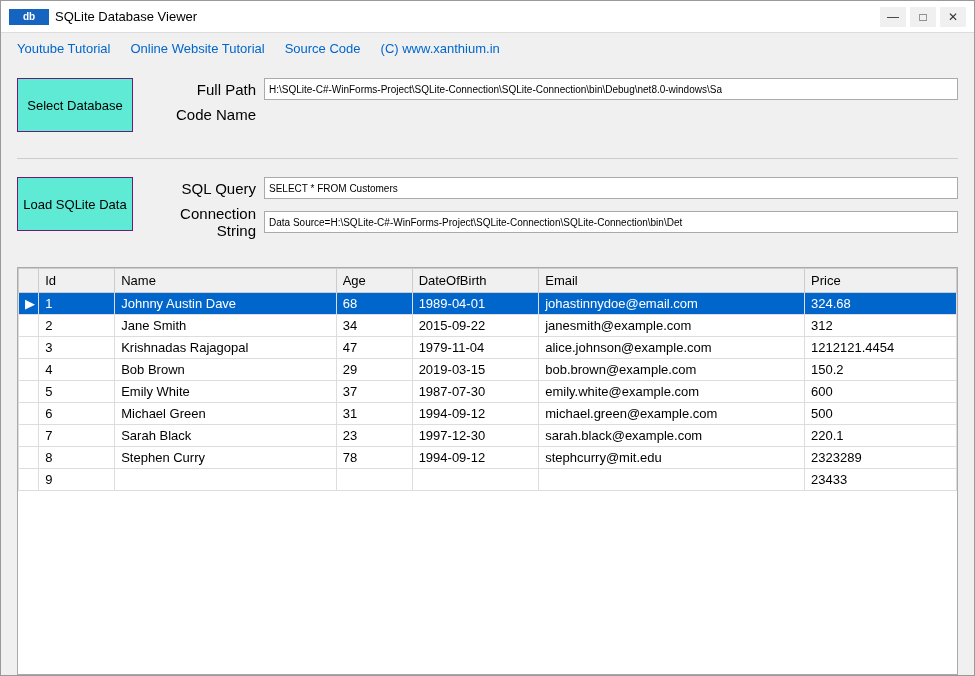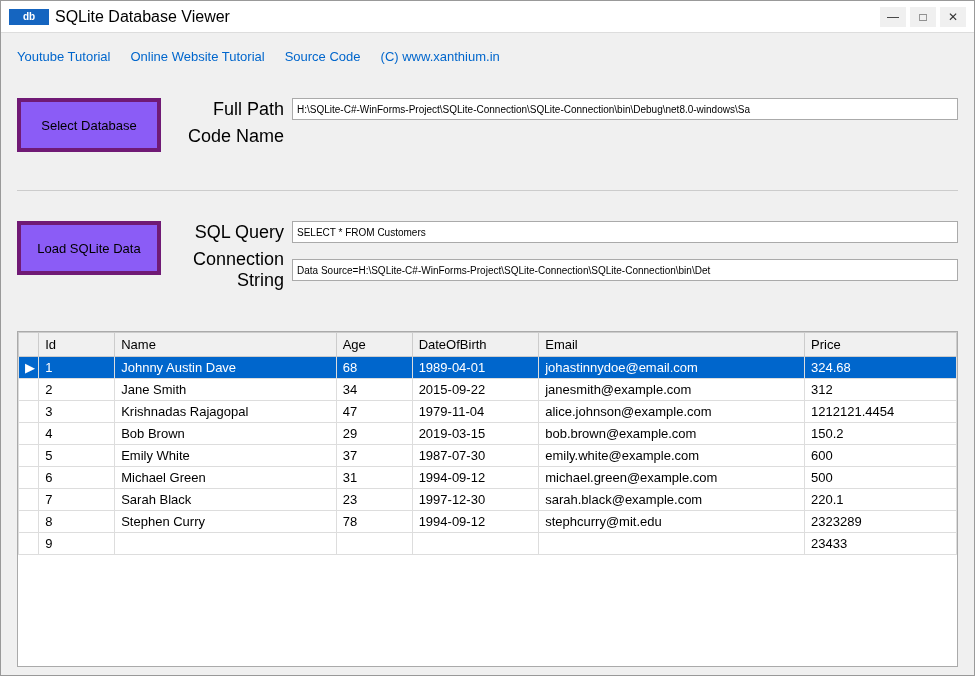--- a/index.html
+++ b/index.html
@@ -36,21 +36,21 @@
       display: inline-block;
       font-size: 10px;
       color: white;
       display: flex;
       align-items: center;
       justify-content: center;
       font-weight: bold;
     }
     .title-bar-text {
       flex: 1;
-      font-size: 16px;
+      font-size: 13px;
       color: #000;
     }
     .title-bar-controls {
       display: flex;
       gap: 4px;
     }
     .title-bar-btn {
       width: 26px;
       height: 20px;
       background: #f0f0f0;
@@ -58,24 +58,24 @@
       cursor: pointer;
       font-size: 12px;
       display: flex;
       align-items: center;
       justify-content: center;
       color: #333;
     }
 
     .content {
       flex: 1;
-      padding: 8px 16px;
+      padding: 0 16px;
       display: flex;
       flex-direction: column;
-      gap: 16px;
+      gap: 4px;
       overflow: hidden;
     }
 
     .nav-bar {
       display: flex;
       gap: 20px;
       padding: 8px 0;
       flex-shrink: 0;
     }
     .nav-link {
@@ -90,24 +90,24 @@
       padding: 10px 0;
       flex-shrink: 0;
     }
     .panel-section {
       display: flex;
       align-items: flex-start;
       gap: 8px;
       margin-bottom: 8px;
     }
     .panel-btn {
-      width: 144px;
+      width: 116px;
       min-height: 54px;
-      background: #8b5cf6;
-      border: 4px solid #701a75;
+      background: #5eead4;
+      border: 1px solid #701a75;
       cursor: pointer;
       font-size: 13px;
       display: flex;
       align-items: center;
       justify-content: center;
       flex-shrink: 0;
     }
     .fields {
       display: flex;
       flex-direction: column;
@@ -115,21 +115,21 @@
       flex: 1;
     }
     .field-row {
       display: flex;
       align-items: center;
       gap: 8px;
     }
     .field-label {
       width: 115px;
       text-align: right;
-      font-size: 18px;
+      font-size: 15px;
       color: #000;
       flex-shrink: 0;
     }
     .field-input {
       flex: 1;
       height: 22px;
       border: 1px solid #aaa;
       background: white;
       padding: 0 4px;
       font-size: 10px;

